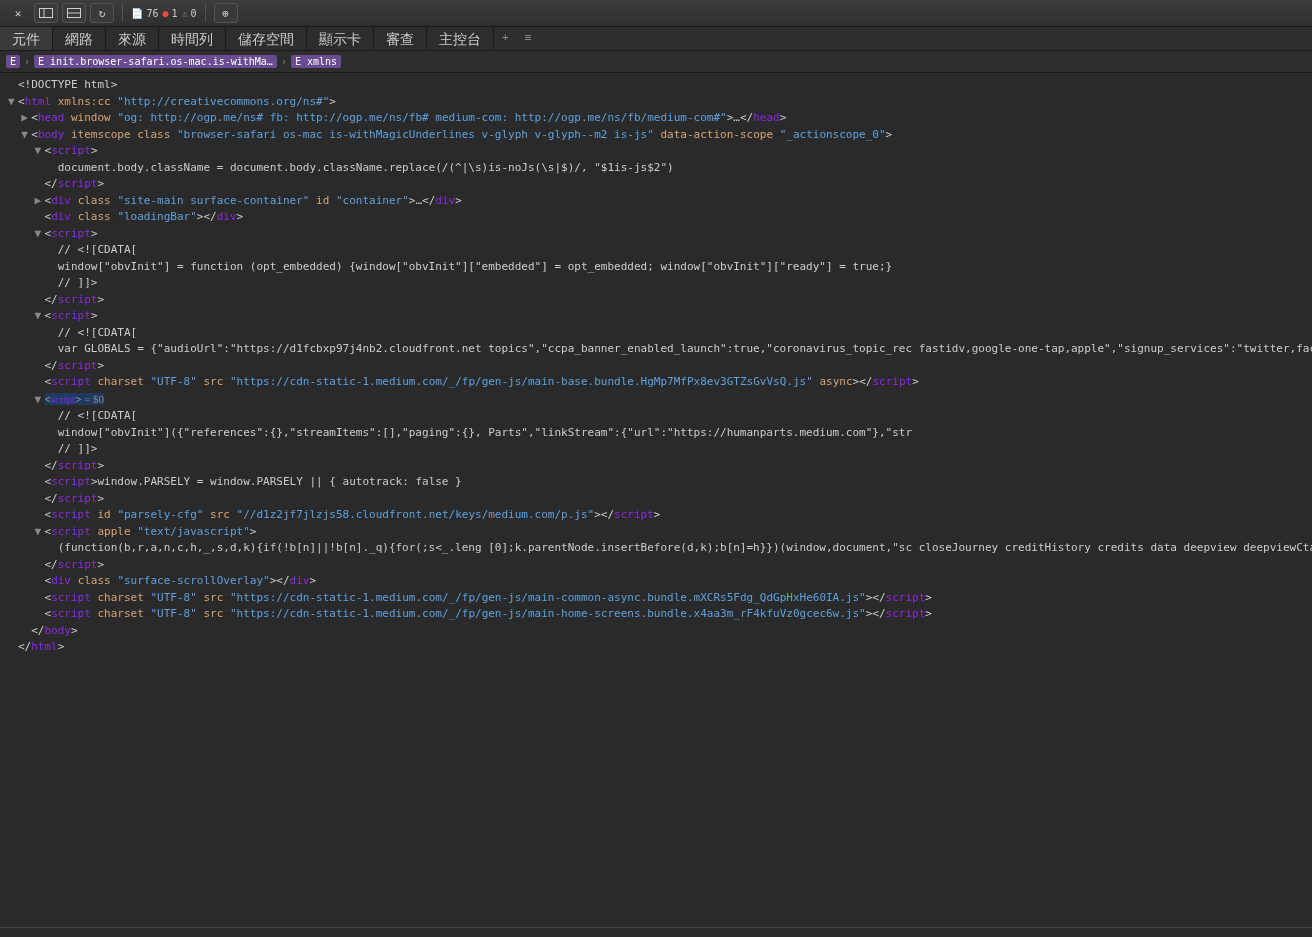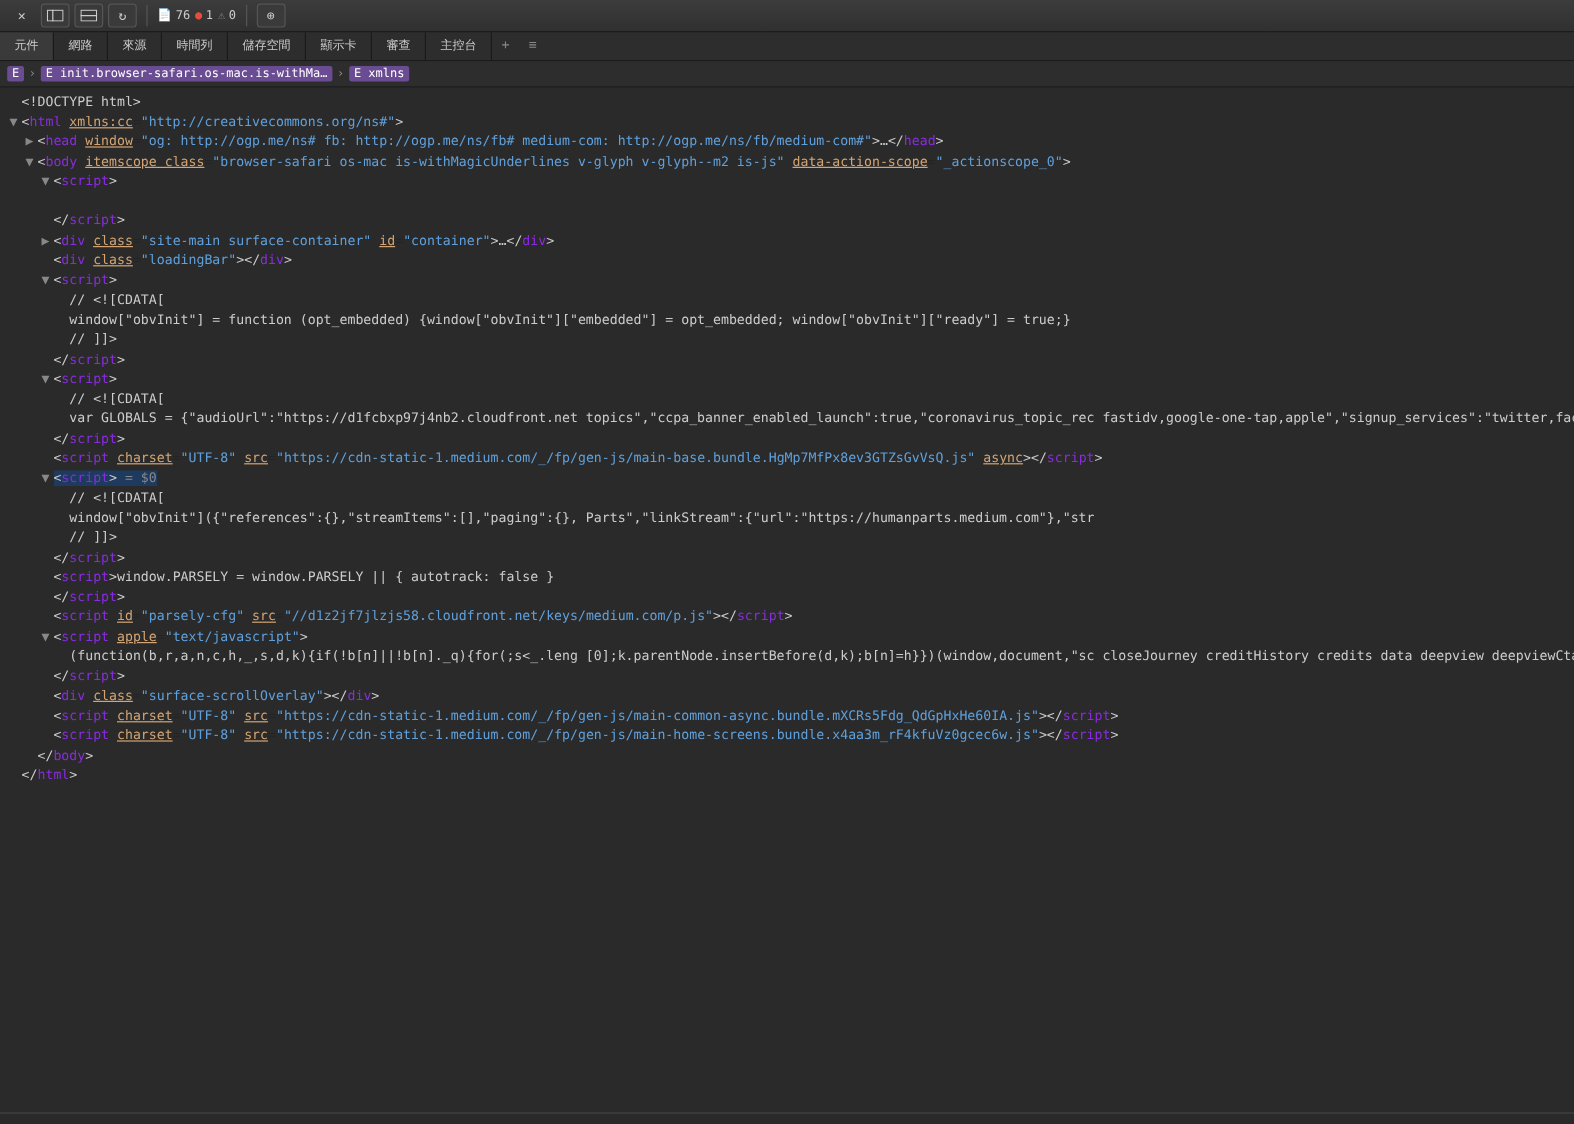--- a/index.html
+++ b/index.html
@@ -8,38 +8,38 @@
 .right-pane { flex: 1; height: 100%; background: #2a2a2a; display: flex; flex-direction: column; font-family: Menlo, Monaco, monospace; font-size: 11px; }
 
 
 .dt-toolbar { height: 27px; background: linear-gradient(#3c3c3c, #303030); display: flex; align-items: center; gap: 4px; padding: 0 6px; border-bottom: 1px solid #1a1a1a; }
 .dt-tb-btn { width: 24px; height: 20px; display: flex; align-items: center; justify-content: center; color: #ccc; cursor: pointer; border-radius: 3px; }
 .dt-tb-btn.boxed { border: 1px solid #555; background: #3a3a3a; }
 .dt-tb-sep { width: 1px; height: 18px; background: #555; margin: 0 4px; }
 .dt-tb-badge { display: flex; align-items: center; gap: 3px; font-size: 10px; color: #ccc; }
 
 .dt-tabs { height: 24px; background: #2d2d2d; display: flex; border-bottom: 1px solid #1a1a1a; }
-.dt-tab { padding: 4px 12px; font-size: 10px; color: #ccc; cursor: pointer; border-right: 1px solid #1a1a1a; }
+.dt-tab { padding: 4px 12px; font-size: 14px; color: #ccc; cursor: pointer; border-right: 1px solid #1a1a1a; }
 .dt-tab.active { background: #3a3a3a; }
 .dt-tab-plus { padding: 4px 8px; color: #888; cursor: pointer; }
 
 .dt-breadcrumb { height: 22px; background: #2d2d2d; display: flex; align-items: center; padding: 0 6px; gap: 4px; font-size: 10px; border-bottom: 1px solid #1a1a1a; overflow: hidden;}
 .dt-crumb { background: #6a4c93; color: #fff; padding: 1px 4px; border-radius: 2px; white-space: nowrap;}
 .dt-crumb-arrow { color: #888; }
 
 .dt-source { flex: 1; overflow: auto; padding: 4px 8px; line-height: 1.5; font-size: 11px; background: #2a2a2a; }
 .dt-line { white-space: pre; }
 .dt-toggle { color: #888; display: inline-block; width: 10px; cursor: pointer; }
 .c-tag { color: #8a2be2; }
-.c-attr { color: #d4a574; text-decoration: underline; }
+.c-attr { color: #d4a574; }
 .c-str { color: #5fa0dc; }
 .c-text { color: #ccc; }
 .c-punct { color: #ccc; }
 .c-comment { color: #888; }
-.dt-selected { background: #1e3a5f; }
+.dt-selected { background: #1e3a5f; font-family: Liberation Serif, serif; }
 .dt-scroll { height: 10px; background: #2a2a2a; border-top: 1px solid #444;}
 </style>
 </head>
 <body>
 
 <div class="left-pane">
   
 
   
 
@@ -98,21 +98,21 @@
     <span class="dt-crumb">E xmlns</span>
 
   </div>
 
   <div class="dt-source" id="dt-source">
       <div class="dt-line"><span class="dt-toggle"> </span><span class="c-punct">&lt;!DOCTYPE html&gt;</span></div>
       <div class="dt-line"><span class="dt-toggle">▼</span><span class="c-punct">&lt;</span><span class="c-tag">html</span> <span class="c-attr">xmlns:cc</span>=<span class="c-str">"http://creativecommons.org/ns#"</span><span class="c-punct">&gt;</span></div>
       <div class="dt-line">  <span class="dt-toggle">▶</span><span class="c-punct">&lt;</span><span class="c-tag">head</span> <span class="c-attr">window</span>=<span class="c-str">"og: http://ogp.me/ns# fb: http://ogp.me/ns/fb# medium-com: http://ogp.me/ns/fb/medium-com#"</span><span class="c-punct">&gt;…&lt;/</span><span class="c-tag">head</span><span class="c-punct">&gt;</span></div>
       <div class="dt-line">  <span class="dt-toggle">▼</span><span class="c-punct">&lt;</span><span class="c-tag">body</span> <span class="c-attr">itemscope class</span>=<span class="c-str">"browser-safari os-mac is-withMagicUnderlines v-glyph v-glyph--m2 is-js"</span> <span class="c-attr">data-action-scope</span>=<span class="c-str">"_actionscope_0"</span><span class="c-punct">&gt;</span></div>
       <div class="dt-line">    <span class="dt-toggle">▼</span><span class="c-punct">&lt;</span><span class="c-tag">script</span><span class="c-punct">&gt;</span></div>
-      <div class="dt-line">      <span class="dt-toggle"> </span></div>
+      <div class="dt-line">      <span class="dt-toggle"> </span><span class="c-text">document.body.className = document.body.className.replace(/(^|\s)is-noJs(\s|$)/, "$1is-js$2")</span></div>
       <div class="dt-line">    <span class="dt-toggle"> </span><span class="c-punct">&lt;/</span><span class="c-tag">script</span><span class="c-punct">&gt;</span></div>
       <div class="dt-line">    <span class="dt-toggle">▶</span><span class="c-punct">&lt;</span><span class="c-tag">div</span> <span class="c-attr">class</span>=<span class="c-str">"site-main surface-container"</span> <span class="c-attr">id</span>=<span class="c-str">"container"</span><span class="c-punct">&gt;…&lt;/</span><span class="c-tag">div</span><span class="c-punct">&gt;</span></div>
       <div class="dt-line">    <span class="dt-toggle"> </span><span class="c-punct">&lt;</span><span class="c-tag">div</span> <span class="c-attr">class</span>=<span class="c-str">"loadingBar"</span><span class="c-punct">&gt;&lt;/</span><span class="c-tag">div</span><span class="c-punct">&gt;</span></div>
       <div class="dt-line">    <span class="dt-toggle">▼</span><span class="c-punct">&lt;</span><span class="c-tag">script</span><span class="c-punct">&gt;</span></div>
       <div class="dt-line">      <span class="dt-toggle"> </span><span class="c-text">// &lt;![CDATA[</span></div>
       <div class="dt-line">      <span class="dt-toggle"> </span><span class="c-text">window["obvInit"] = function (opt_embedded) {window["obvInit"]["embedded"] = opt_embedded; window["obvInit"]["ready"] = true;}</span></div>
       <div class="dt-line">      <span class="dt-toggle"> </span><span class="c-text">// ]]&gt;</span></div>
       <div class="dt-line">    <span class="dt-toggle"> </span><span class="c-punct">&lt;/</span><span class="c-tag">script</span><span class="c-punct">&gt;</span></div>
       <div class="dt-line">    <span class="dt-toggle">▼</span><span class="c-punct">&lt;</span><span class="c-tag">script</span><span class="c-punct">&gt;</span></div>
       <div class="dt-line">      <span class="dt-toggle"> </span><span class="c-text">// &lt;![CDATA[</span></div>

